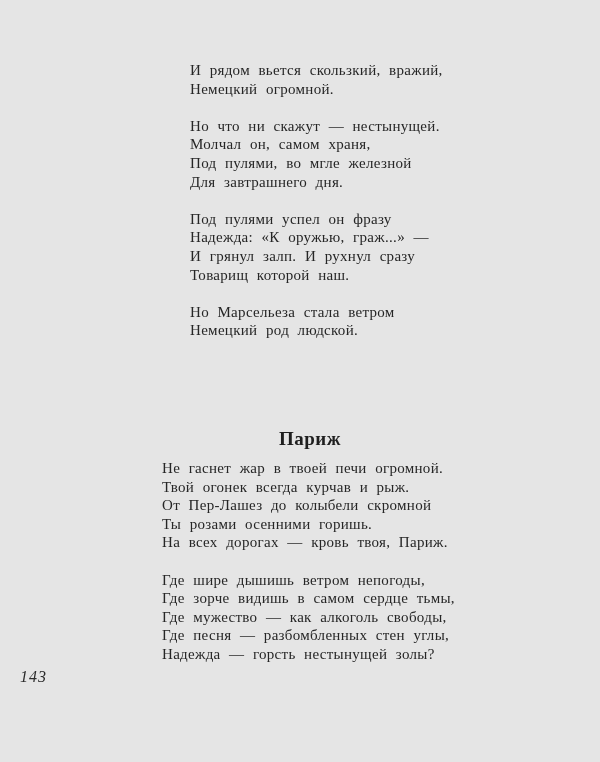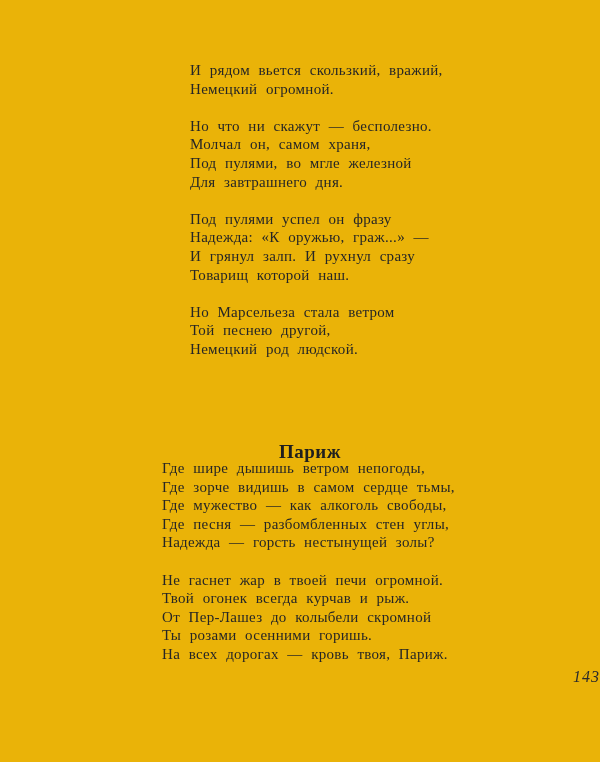--- a/index.html
+++ b/index.html
@@ -4,21 +4,21 @@
 <style>
   html, body {
     margin: 0;
     padding: 0;
     background: #ffffff;
   }
   .page {
     position: relative;
     width: 600px;
     height: 762px;
-    background: #eab308;
+    background: #e5e5e5;
     font-family: "Liberation Serif", "DejaVu Serif", serif;
     color: #262626;
     overflow: hidden;
   }
   .poem {
     position: absolute;
     font-size: 15px;
     line-height: 18.6px;
     letter-spacing: 0.3px;
     word-spacing: 4.5px;
@@ -26,82 +26,81 @@
   }
   .poem-1 { left: 190px; top: 61px; }
   .poem-2 { left: 162px; top: 459px; }
   .stanza { margin-bottom: 18.6px; }
   .stanza:last-child { margin-bottom: 0; }
   .poem-title {
     position: absolute;
     left: 20px;
     right: 0;
     top: 424px;
-    margin: 17px;
+    margin: 4px;
     text-align: center;
     font-size: 19px;
     font-weight: bold;
     letter-spacing: 0.5px;
     color: #1f1f1f;
   }
   .page-number {
     position: absolute;
     left: 20px;
     right: 0;
     top: 668px;
-    text-align: right;
+    text-align: left;
     font-style: italic;
     font-size: 16px;
     letter-spacing: 1px;
     color: #2b2b2b;
   }
 </style>
 </head>
 <body>
 
 <div class="page">
 
   <div class="poem poem-1">
     <div class="stanza">
       <div class="line">И рядом вьется скользкий, вражий,</div>
       <div class="line">Немецкий огромной.</div>
     </div>
     <div class="stanza">
-      <div class="line">Но что ни скажут — бесполезно.</div>
+      <div class="line">Но что ни скажут — нестынущей.</div>
       <div class="line">Молчал он, самом храня,</div>
       <div class="line">Под пулями, во мгле железной</div>
       <div class="line">Для завтрашнего дня.</div>
     </div>
     <div class="stanza">
       <div class="line">Под пулями успел он фразу</div>
       <div class="line">Надежда: «К оружью, граж...» —</div>
       <div class="line">И грянул залп. И рухнул сразу</div>
       <div class="line">Товарищ которой наш.</div>
     </div>
     <div class="stanza">
       <div class="line">Но Марсельеза стала ветром</div>
-      <div class="line">Той песнею другой,</div>
       <div class="line">Немецкий род людской.</div>
     </div>
   </div>
 
   <h2 class="poem-title">Париж</h2>
 
   <div class="poem poem-2">
     <div class="stanza">
+      <div class="line">Не гаснет жар в твоей печи огромной.</div>
+      <div class="line">Твой огонек всегда курчав и рыж.</div>
+      <div class="line">От Пер-Лашез до колыбели скромной</div>
+      <div class="line">Ты розами осенними горишь.</div>
+      <div class="line">На всех дорогах — кровь твоя, Париж.</div>
+    </div>
+    <div class="stanza">
       <div class="line">Где шире дышишь ветром непогоды,</div>
       <div class="line">Где зорче видишь в самом сердце тьмы,</div>
       <div class="line">Где мужество — как алкоголь свободы,</div>
       <div class="line">Где песня — разбомбленных стен углы,</div>
       <div class="line">Надежда — горсть нестынущей золы?</div>
-    </div>
-    <div class="stanza">
-      <div class="line">Не гаснет жар в твоей печи огромной.</div>
-      <div class="line">Твой огонек всегда курчав и рыж.</div>
-      <div class="line">От Пер-Лашез до колыбели скромной</div>
-      <div class="line">Ты розами осенними горишь.</div>
-      <div class="line">На всех дорогах — кровь твоя, Париж.</div>
     </div>
   </div>
 
   <div class="page-number">143</div>
 
 </div>
 
 </body></html>

